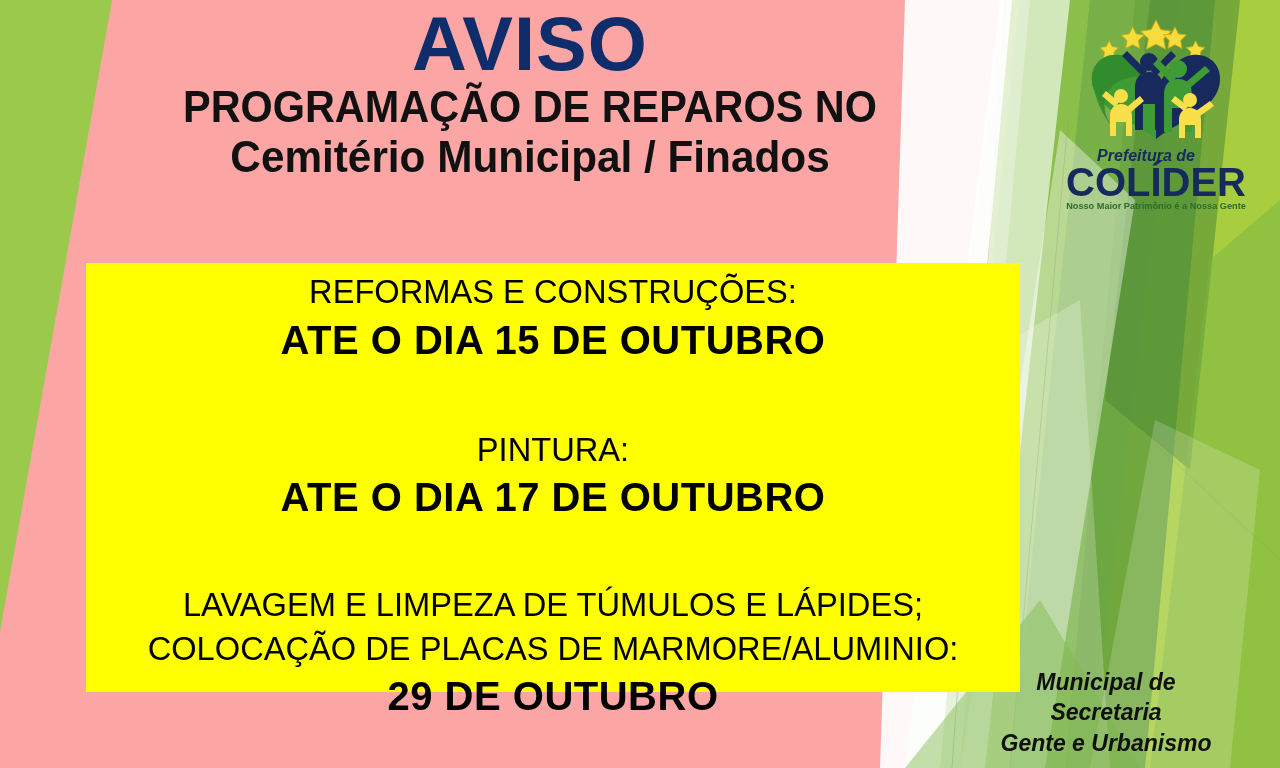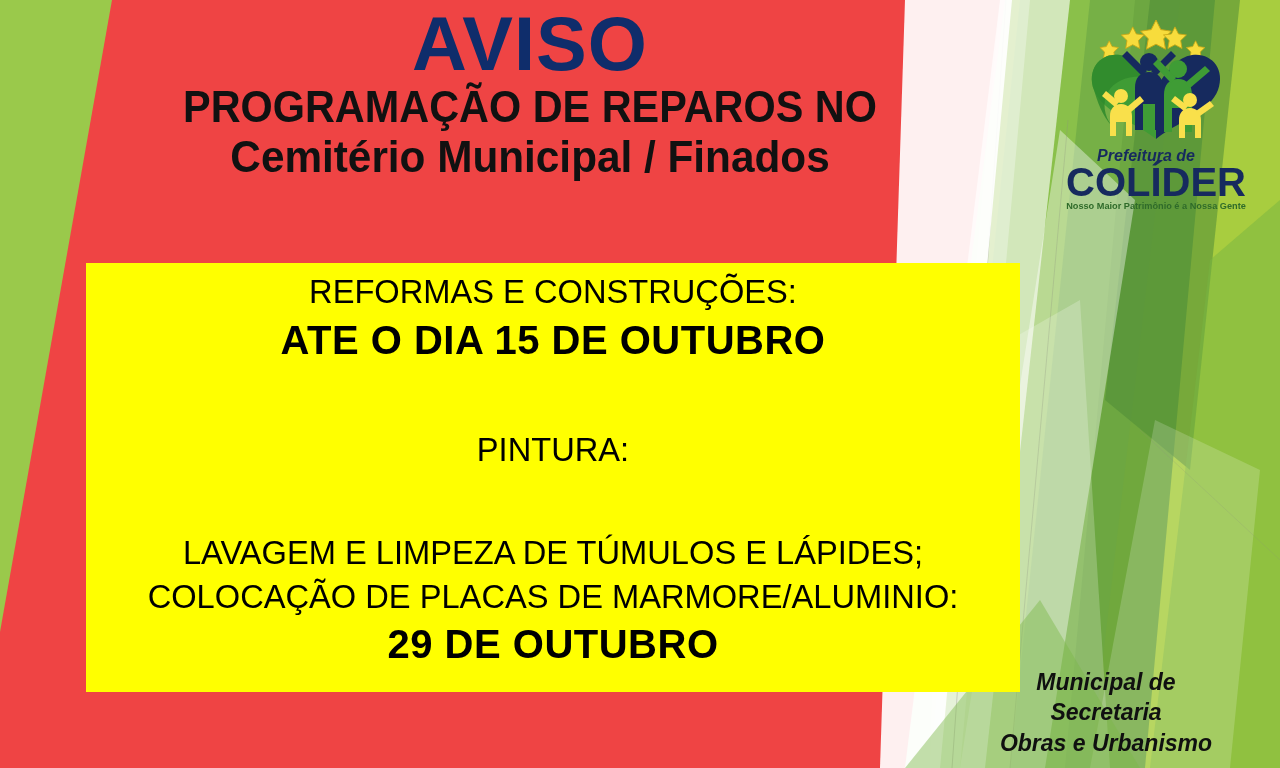--- a/index.html
+++ b/index.html
@@ -5,21 +5,21 @@
   html, body {
     margin: 0;
     padding: 0;
     background: #ffffff;
   }
   #poster {
     position: relative;
     width: 1280px;
     height: 768px;
     overflow: hidden;
-    background: #ef4444;
+    background: #fca5a5;
     font-family: "Liberation Sans", sans-serif;
   }
 
   
   #bg-layer {
     position: absolute;
     inset: 0;
     width: 1280px;
     height: 768px;
     pointer-events: none;
@@ -168,36 +168,37 @@
 
     <div class="notice-group">
       <div class="notice-label">REFORMAS E CONSTRUÇÕES:</div>
       <div class="notice-value">ATE O DIA 15 DE OUTUBRO</div>
     </div>
 
     <div class="notice-gap"></div>
 
     <div class="notice-group">
       <div class="notice-label">PINTURA:</div>
+      <div class="notice-value">ATE O DIA 17 DE OUTUBRO</div>
     </div>
 
     <div class="notice-gap-sm"></div>
 
     <div class="notice-group">
       <div class="notice-label">LAVAGEM E LIMPEZA DE TÚMULOS E LÁPIDES;</div>
       <div class="notice-label">COLOCAÇÃO DE PLACAS DE MARMORE/ALUMINIO:</div>
       <div class="notice-value">29 DE OUTUBRO</div>
     </div>
 
   </div>
 
   <div id="secretaria">
     <div>Municipal de</div>
     <div>Secretaria</div>
-    <div>Obras e Urbanismo</div>
+    <div>Gente e Urbanismo</div>
   </div>
 
   <svg id="logo" viewBox="0 0 212 212">
 
     <g fill="#f7dc3c" stroke="#c9a816" stroke-width="1">
       <polygon points="58,36 61.6,43.2 69.6,44.4 63.8,50 65.2,58 58,54.2 50.8,58 52.2,50 46.4,44.4 54.4,43.2" transform="scale(0.8) translate(16,10)"></polygon>
       <polygon points="86,24 90,32 99,33.2 92.5,39.5 94,48.5 86,44.3 78,48.5 79.5,39.5 73,33.2 82,32" transform="scale(0.88) translate(8,2)"></polygon>
       <polygon points="106,16 110.8,25.6 121.4,27.2 113.7,34.7 115.5,45.2 106,40.2 96.5,45.2 98.3,34.7 90.6,27.2 101.2,25.6"></polygon>
       <polygon points="126,24 130,32 139,33.2 132.5,39.5 134,48.5 126,44.3 118,48.5 119.5,39.5 113,33.2 122,32" transform="scale(0.88) translate(16,2)"></polygon>
       <polygon points="154,36 157.6,43.2 165.6,44.4 159.8,50 161.2,58 154,54.2 146.8,58 148.2,50 142.4,44.4 150.4,43.2" transform="scale(0.8) translate(28,10)"></polygon>

